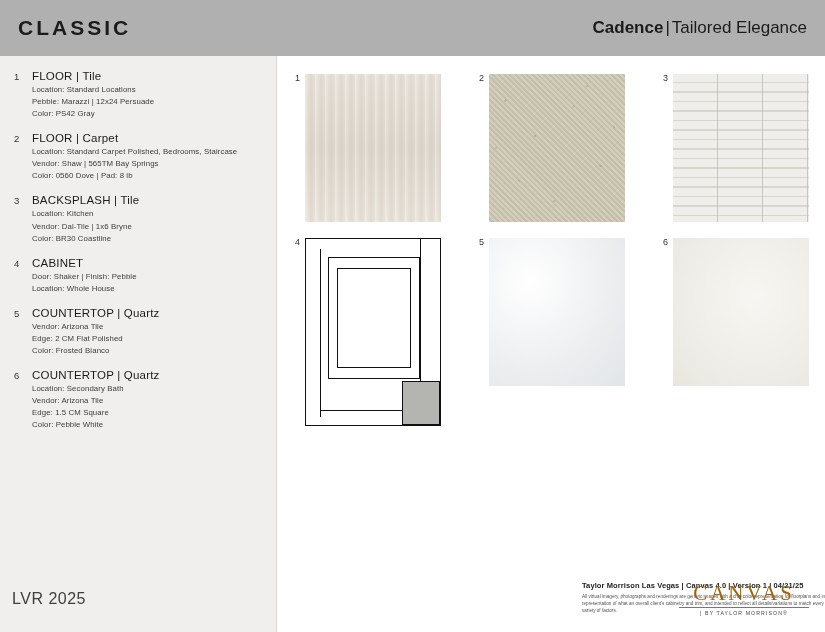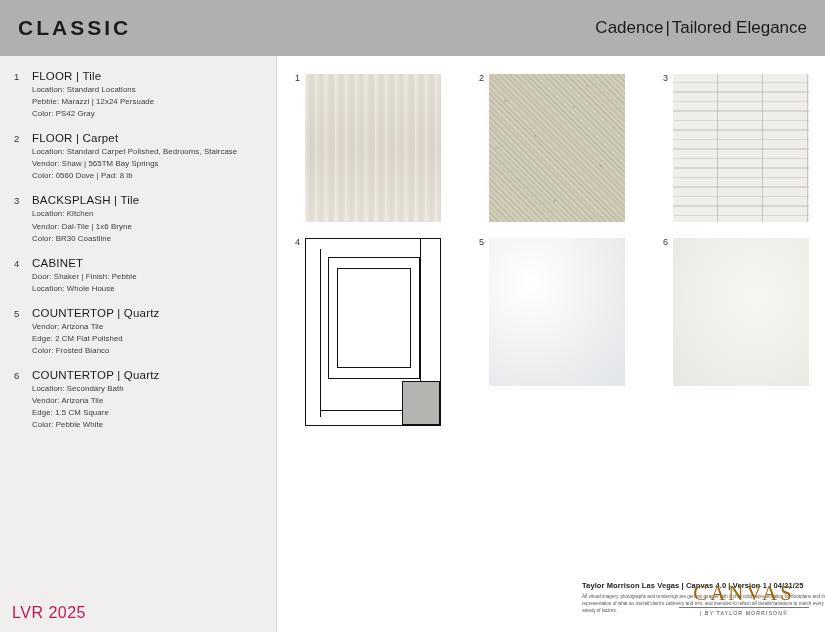--- a/index.html
+++ b/index.html
@@ -38,21 +38,21 @@
     font-weight: bold;
     letter-spacing: 3px;
     color: #1b1b1b;
   }
   .header-right {
     font-size: 17px;
     color: #1b1b1b;
     white-space: nowrap;
   }
   .header-right .brand {
-    font-weight: normal;
+    font-weight: bold;
   }
   .header-right .sep {
     font-weight: normal;
     padding: 0 2px;
   }
   .header-right .tag {
     font-weight: normal;
   }
 
   
@@ -90,23 +90,23 @@
   }
   .spec-line {
     font-size: 7.8px;
     color: #3b3b3b;
     line-height: 1.55;
     letter-spacing: 0.1px;
   }
   .footer-left {
     position: absolute;
     left: 12px;
-    bottom: 10px;
+    bottom: 24px;
     font-size: 16px;
-    color: #be185d;
+    color: #404040;
     letter-spacing: 0.5px;
   }
 
   
   .main {
     position: absolute;
     left: 277px; top: 56px;
     width: 548px;
     height: 576px;
     background: #ffffff;

